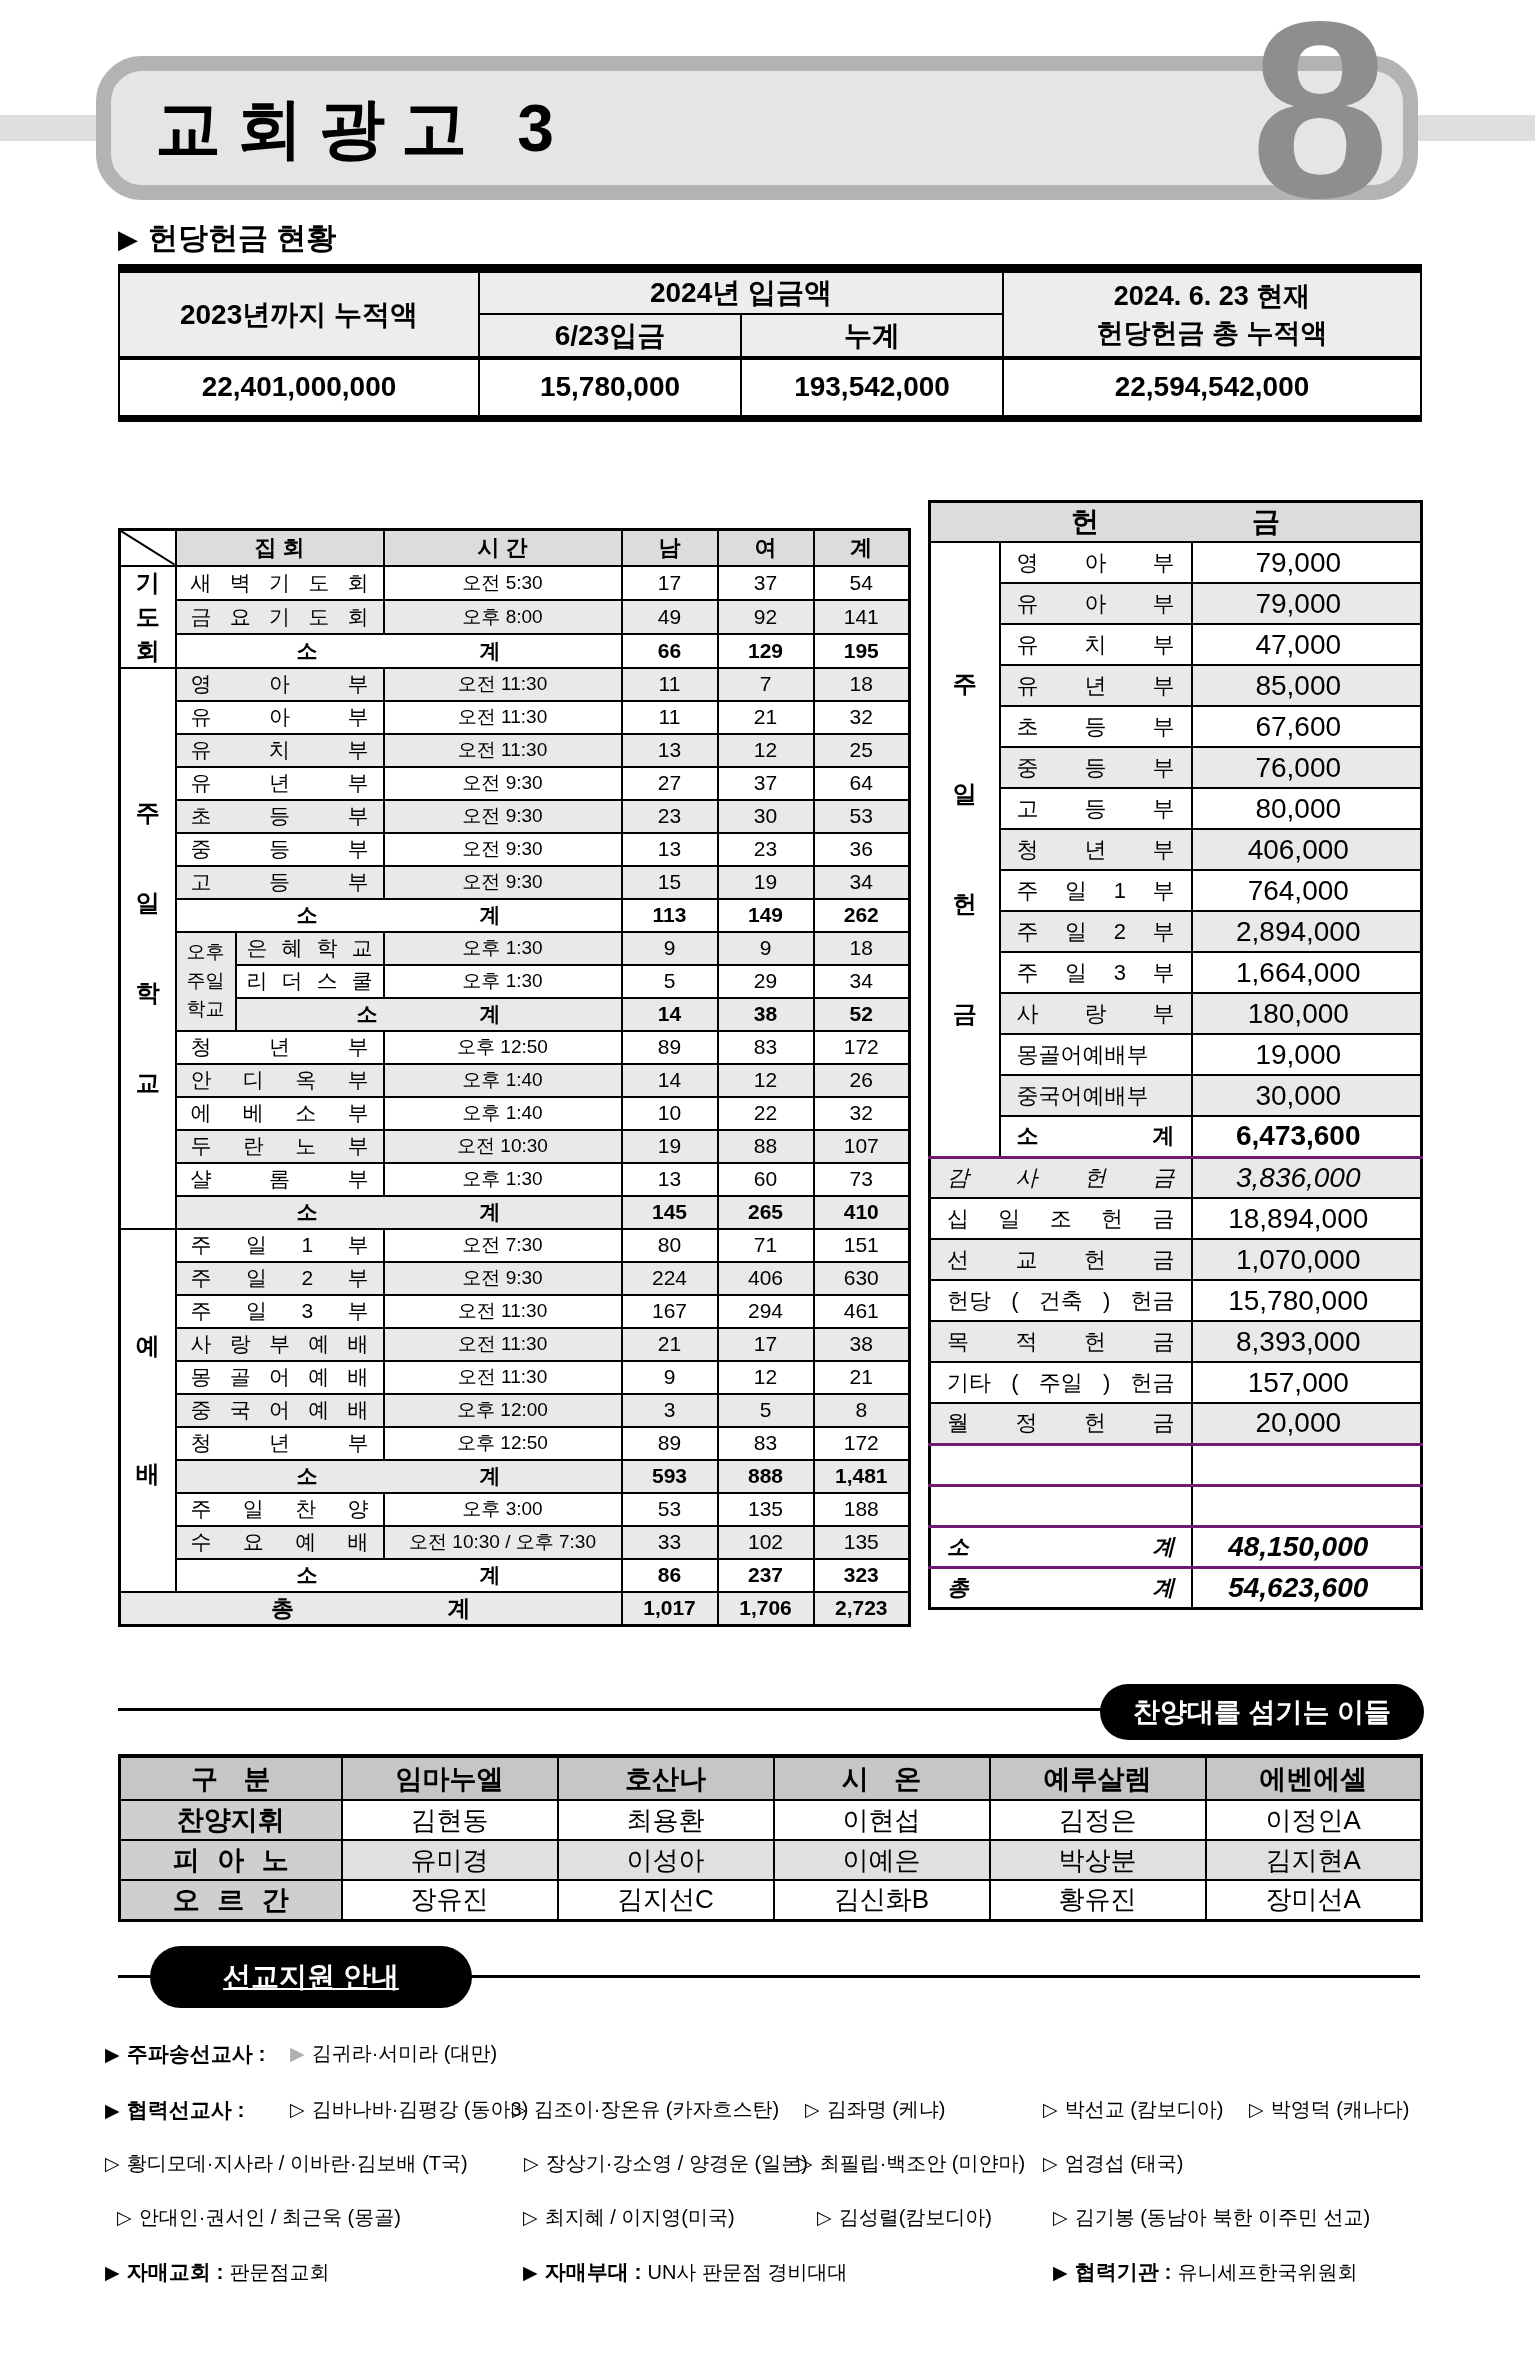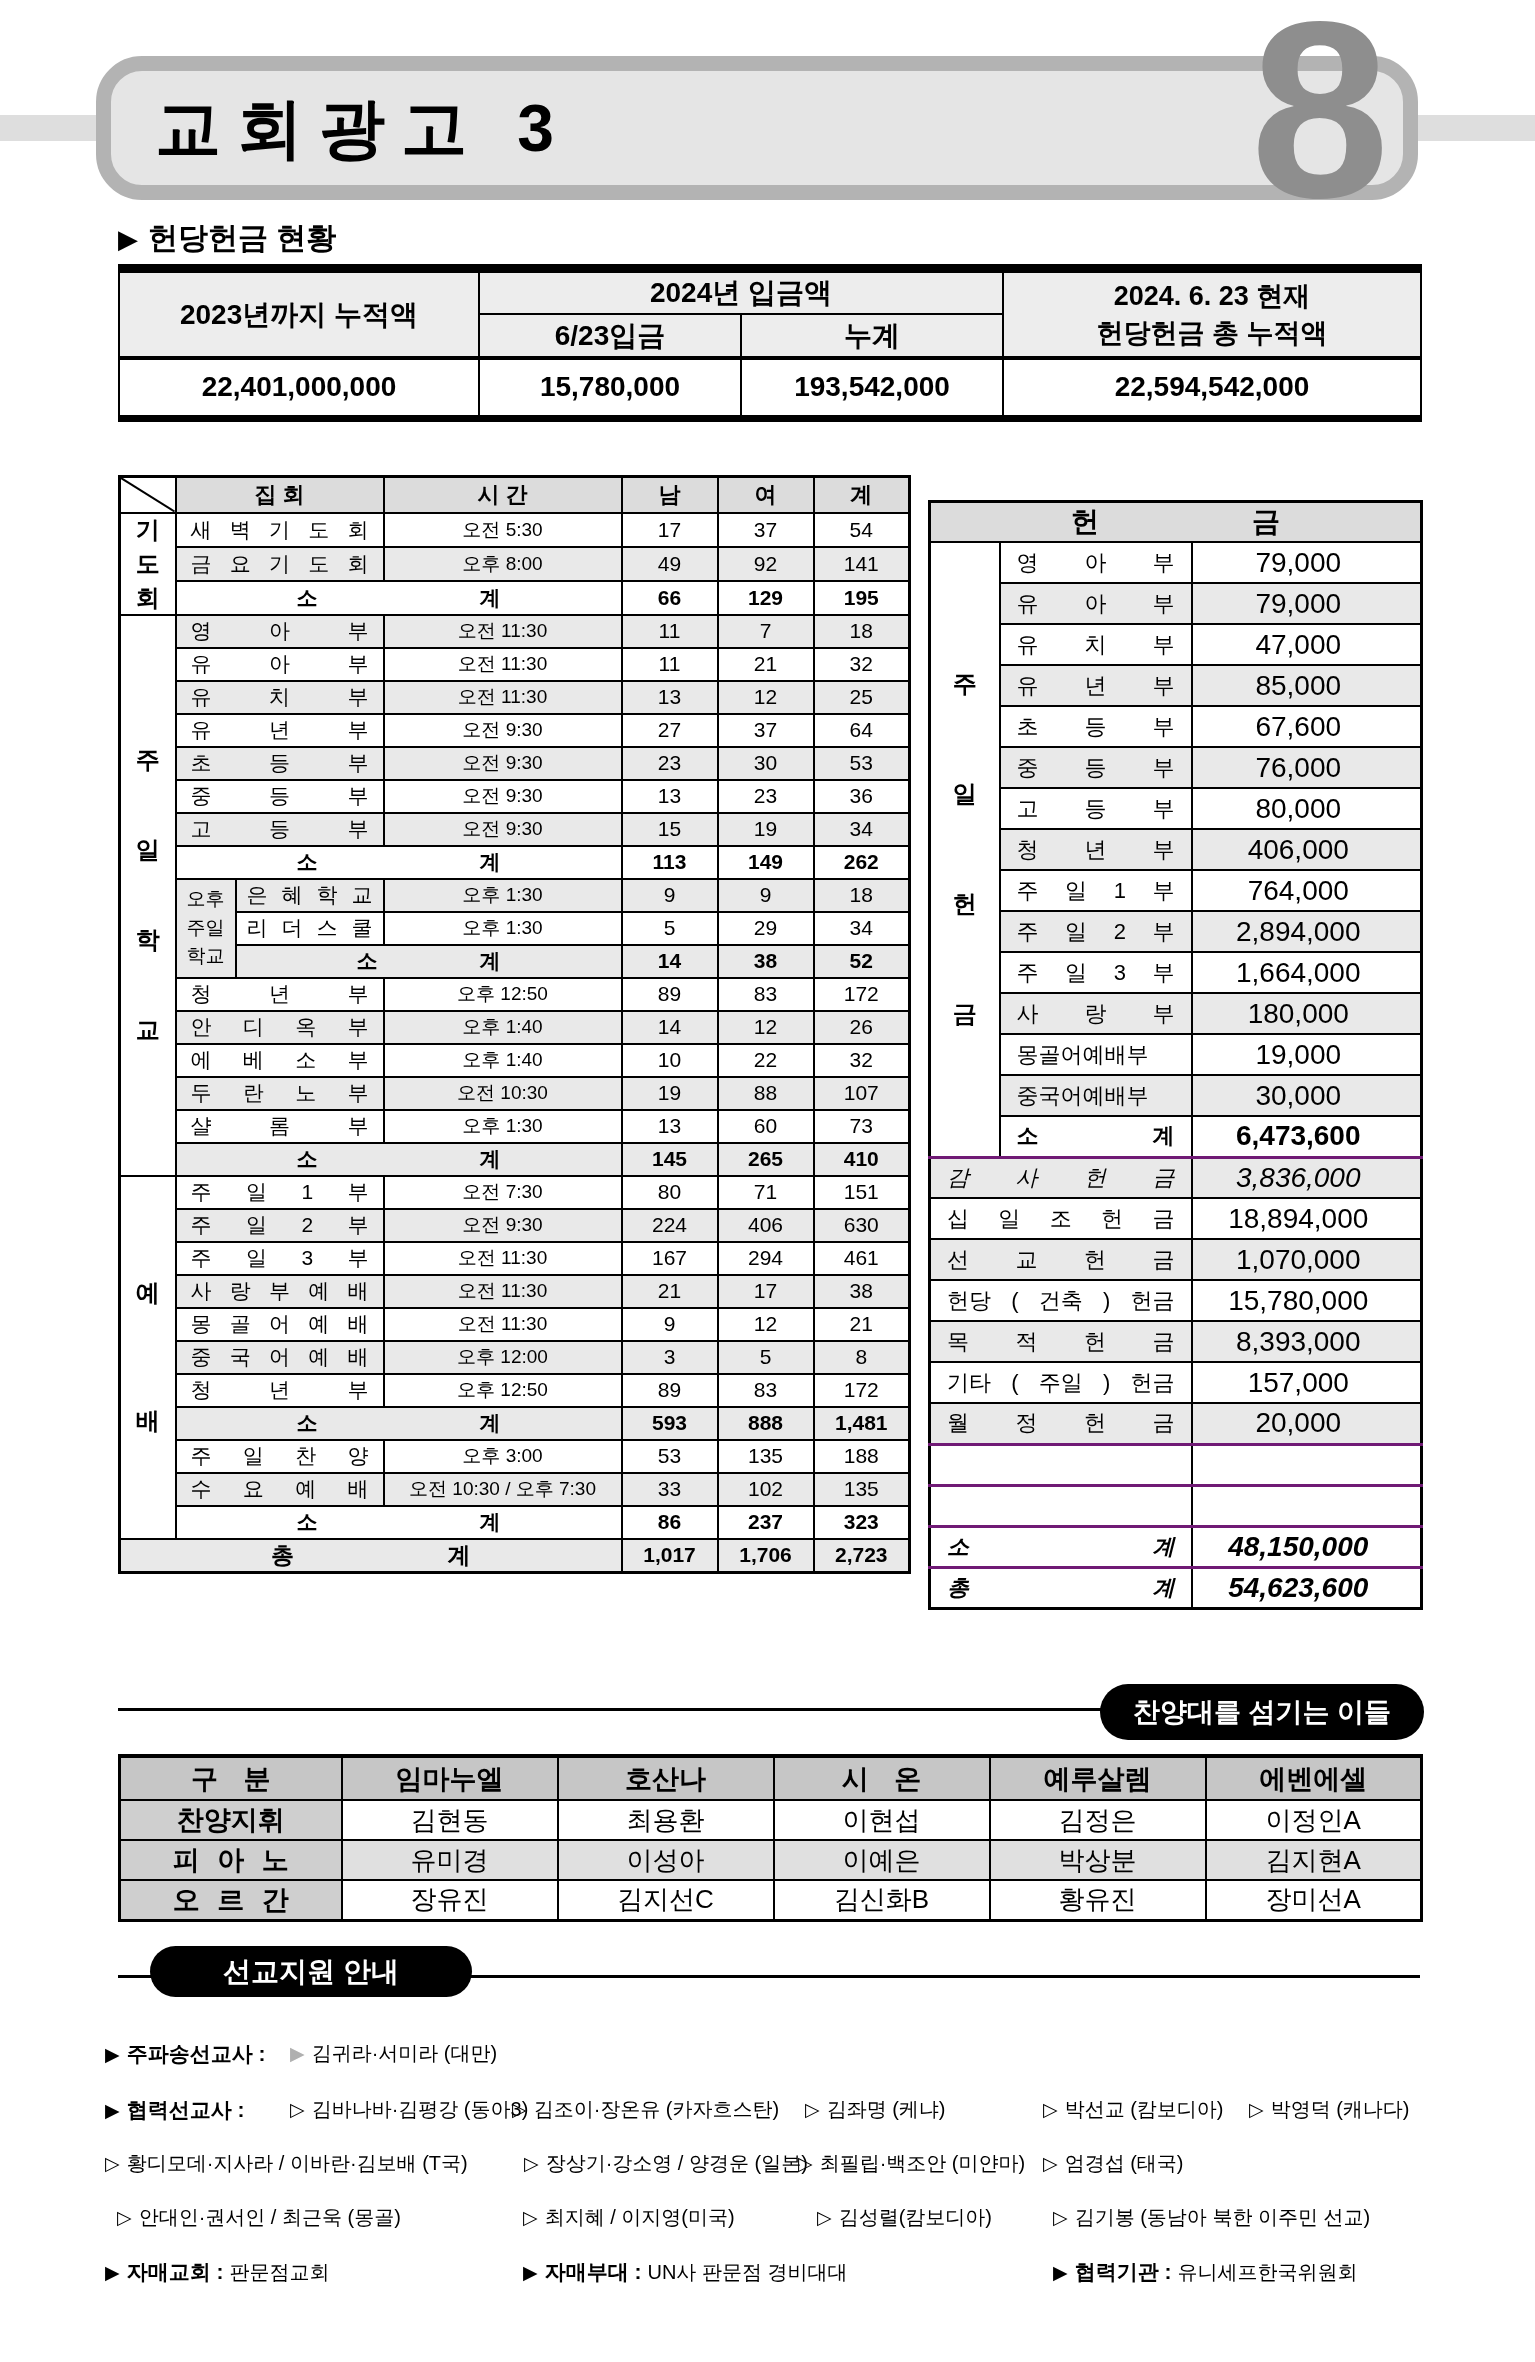--- a/index.html
+++ b/index.html
@@ -36,21 +36,21 @@
   table.stat{border:3px solid #000;}
   table.stat thead th{background:#dcdcdc;height:36px;font-size:22px;font-weight:bold;text-align:center;}
   tr.shade td{background:#e9e9e9;}
   tr.bold-row td{font-weight:bold;}
   .gcell{background:#fff !important;vertical-align:middle;}
   .vlabel{display:flex;flex-direction:column;align-items:center;justify-content:center;font-weight:bold;font-size:24px;}
   .vg0{gap:2px;} .vg1{gap:58px;} .vg2{gap:96px;} .vgo{gap:78px;}
   .group-start td{border-top:3px solid #000;}
 
   
-  #att{position:absolute;left:118px;top:475px;width:790px;font-size:21px;border-radius:13px;}
+  #att{position:absolute;left:118px;top:528px;width:790px;font-size:21px;border-radius:13px;}
   #att tbody tr{height:33px;}
   #att .corner{position:relative;background:#fff;padding:0;}
   #att .corner svg{position:absolute;left:0;top:0;width:100%;height:100%;}
   #att .lbl{text-align:justify;text-align-last:justify;padding:0 14px;}
   #att .sublbl{text-align:justify;text-align-last:justify;padding:0 10px;}
   #att .time{text-align:center;font-size:19px;}
   #att .num{text-align:center;}
   #att .subtotal{padding:0 120px;}
   #att .total{padding:0 150px;font-size:23px;}
   #att .sgcell{background:#e9e9e9 !important;text-align:center;font-size:19px;line-height:1.5;vertical-align:middle;}
@@ -70,21 +70,21 @@
   #choir-badge{left:1100px;top:1684px;width:324px;height:56px;font-size:27px;}
   #choir{position:absolute;left:118px;top:1754px;width:1302px;font-size:26px;border-top:4px solid #000;}
   #choir thead th{background:#c6c6c6;height:44px;font-size:27px;word-spacing:18px;}
   #choir tbody tr{height:40px;}
   #choir td{text-align:center;}
   #choir .clabel{background:#cfcfcf !important;font-weight:bold;word-spacing:10px;font-size:27px;}
   #choir tr.cshade td{background:#e0e0e0;}
 
   
   #mission-line{position:absolute;left:118px;top:1975px;width:1302px;height:3px;background:#000;}
-  #mission-badge{left:150px;top:1946px;width:322px;height:51px;font-size:28px;}
+  #mission-badge{left:150px;top:1946px;width:322px;height:62px;font-size:28px;text-decoration:underline;}
   .m-line{position:absolute;left:0;width:1535px;height:34px;font-size:20px;}
   .m-item{position:absolute;top:0;white-space:nowrap;}
   .m-mark{margin-right:7px;font-size:19px;}
   .m-mark.gray{color:#b0b0b0;}
   .m-label{font-weight:bold;font-size:21px;margin-right:6px;}
 </style>
 </head>
 <body>
 
 <div id="page">

